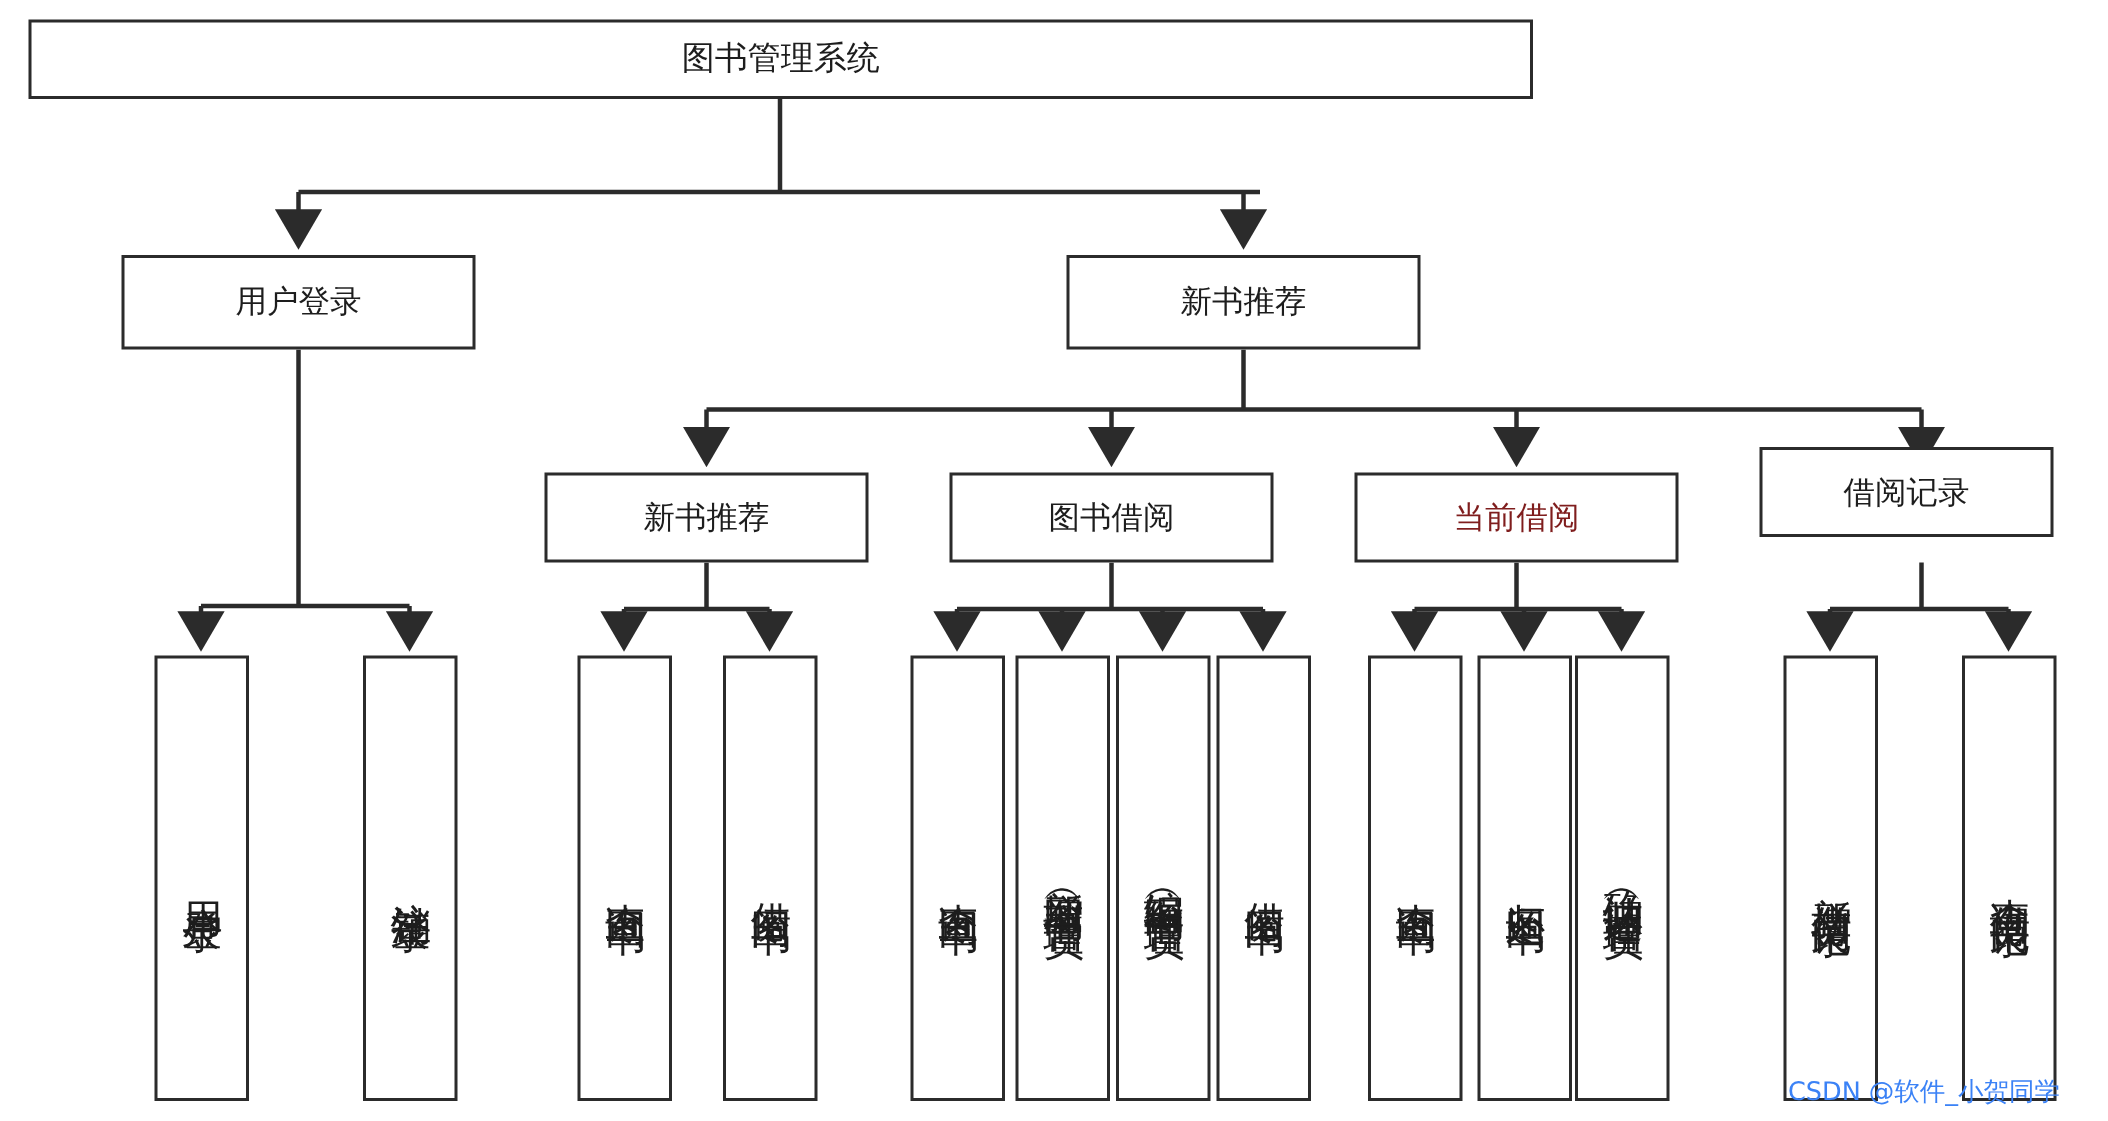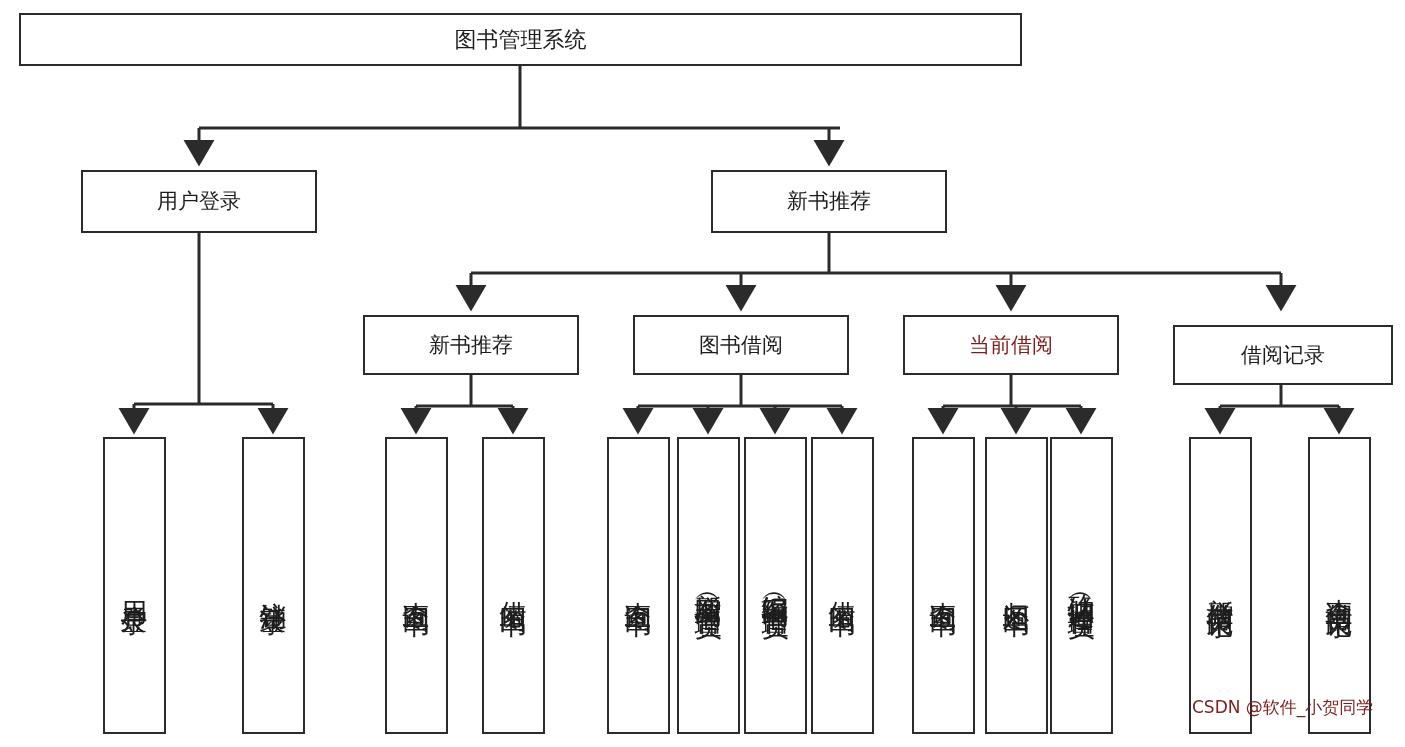--- a/index.html
+++ b/index.html
@@ -135,21 +135,21 @@
 
   <div class="node horiz" style="left: 363px; top: 315px; width: 216px; height: 60px; border-color: rgb(43, 43, 43);">
     <span class="label" style="color: rgb(29, 29, 29);">新书推荐</span>
   </div>
   <div class="node horiz" style="left: 633px; top: 315px; width: 216px; height: 60px; border-color: rgb(43, 43, 43);">
     <span class="label" style="color: rgb(29, 29, 29);">图书借阅</span>
   </div>
   <div class="node horiz" style="left: 903px; top: 315px; width: 216px; height: 60px; border-color: rgb(43, 43, 43);">
     <span class="label" style="color: #7f1d1d;">当前借阅</span>
   </div>
-  <div class="node horiz" style="left: 1173px; top: 325px; width: 220px; height: 60px; border-color: rgb(43, 43, 43);">
+  <div class="node horiz" style="left: 1173px; top: 298px; width: 196px; height: 60px; border-color: rgb(43, 43, 43);">
     <span class="label" style="color: rgb(29, 29, 29);">借阅记录</span>
   </div>
 
   <div class="node vert" style="left: 103px; top: 437px; width: 63px; height: 297px; border-color: rgb(43, 43, 43);">
     <span class="label" style="color: rgb(29, 29, 29);">用户登录</span>
   </div>
   <div class="node vert" style="left: 242px; top: 437px; width: 63px; height: 297px; border-color: rgb(43, 43, 43);">
     <span class="label" style="color: rgb(29, 29, 29);">注销登录</span>
   </div>
   <div class="node vert" style="left: 385px; top: 437px; width: 63px; height: 297px; border-color: rgb(43, 43, 43);">
@@ -179,15 +179,15 @@
   <div class="node vert" style="left: 1050px; top: 437px; width: 63px; height: 297px; border-color: rgb(43, 43, 43);">
     <span class="label" style="color: rgb(29, 29, 29);">确认归还（管理员）</span>
   </div>
   <div class="node vert" style="left: 1189px; top: 437px; width: 63px; height: 297px; border-color: rgb(43, 43, 43);">
     <span class="label" style="color: rgb(29, 29, 29);">新增借阅记录</span>
   </div>
   <div class="node vert" style="left: 1308px; top: 437px; width: 63px; height: 297px; border-color: rgb(43, 43, 43);">
     <span class="label" style="color: rgb(29, 29, 29);">查询借阅记录</span>
   </div>
 
-  <div class="watermark" style="left: 1192px; top: 696px; color: #7f1d1d; text-align: center;">CSDN @软件_小贺同学</div>
+  <div class="watermark" style="left: 1192px; top: 716px; color: #3b82f6; text-align: center;">CSDN @软件_小贺同学</div>
 
 </div>
 
 </body></html>

